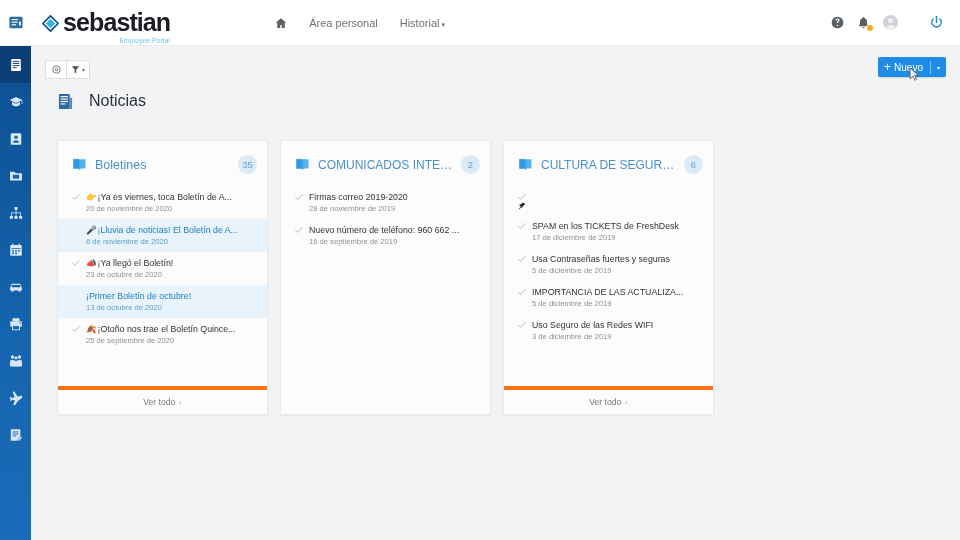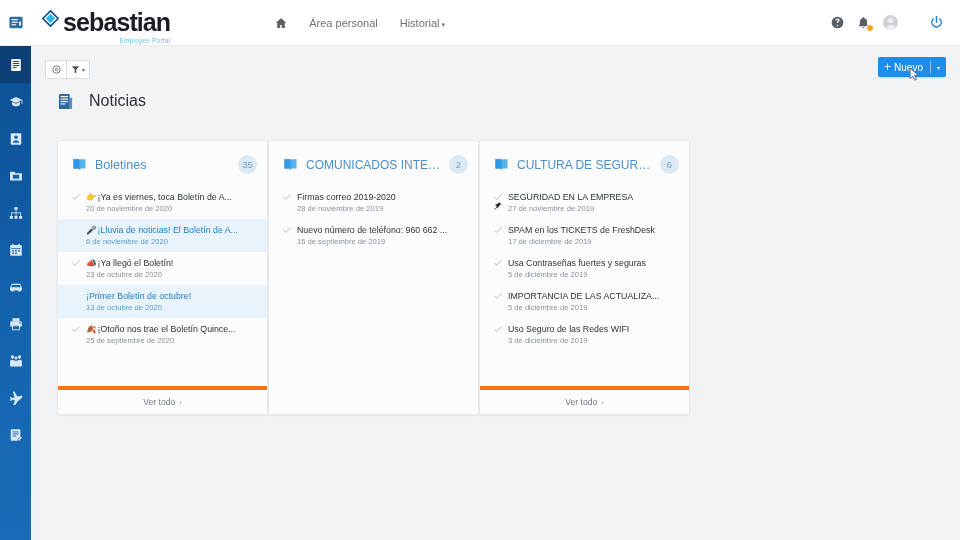--- a/index.html
+++ b/index.html
@@ -16,21 +16,21 @@
     position: absolute; top: 0; left: 0; width: 960px; height: 46px;
     background: #ffffff; display: flex; align-items: center;
     border-bottom: 1px solid #ececec;
   }
   .burger-slot {
     width: 32px; height: 46px; display: flex; align-items: center; justify-content: center;
     cursor: pointer;
   }
   .burger-ico { width: 14px; height: 13px; color: #2b6ca3; }
   .logo-wrap {
-    margin-left: 10px; display: flex; align-items: flex-start; position: relative;
+    margin-left: 10px; display: flex; align-items: flex-end; position: relative;
     cursor: pointer;
   }
   .logo-mark { width: 17px; height: 17px; margin-right: 4px; margin-bottom: 3px; }
   .logo-text {
     font-size: 25px; font-weight: bold; color: #1b1b24; letter-spacing: -0.9px;
     line-height: 25px;
   }
   .logo-sub {
     position: absolute; right: 0; bottom: -9px;
     font-size: 6.5px; color: #67c5e8; letter-spacing: 0.2px; white-space: nowrap;
@@ -110,21 +110,21 @@
   .new-btn-main { display: flex; align-items: center; gap: 3px; padding: 0 7px 0 6px; }
   .new-plus { color: #fff; font-size: 12px; line-height: 12px; font-weight: 300; }
   .new-label { color: #ffffff; font-size: 10px; }
   .new-sep { width: 1px; height: 13px; background: rgba(255,255,255,.45); }
   .new-caret { color: #fff; font-size: 6px; padding: 0 6px; }
   .cursor-arrow {
     position: absolute; left: 31px; top: 10px; width: 11px; height: 15px; pointer-events: none;
   }
 
   
-  .cards { position: absolute; top: 94px; left: 26px; display: flex; gap: 0; }
+  .cards { position: absolute; top: 94px; left: 26px; display: flex; gap: 12px; }
   .card {
     width: 211px; background: #fcfcfd; border: 1px solid #e9eaec;
     border-radius: 2px; box-shadow: 0 1px 2px rgba(0,0,0,.05);
     display: flex; flex-direction: column;
   }
   .card.c1 { height: 275px; }
   .card.c2 { height: 275px; }
   .card.c3 { height: 275px; }
   .card-head {
     display: flex; align-items: center; padding: 14px 10px 10px 14px; gap: 8px;
@@ -489,24 +489,20 @@
             <div class="news-item">
               <div class="news-marks">
                 <svg class="mark-check" viewBox="0 0 12 12" fill="none" stroke="currentColor" stroke-width="1.5" stroke-linecap="round">
                   <path d="M1 6.6 4 9.6 11 2.2"></path>
                 </svg>
                 <svg class="mark-pin" viewBox="0 0 12 12" fill="currentColor">
                   <path d="M7.4.6 4.2 3.4l-2.6.9 4.6 4.6.9-2.6L10.9 3z"></path>
                   <path d="M4.9 6.4 1.2 10.9 5.7 7.2z" stroke="currentColor" stroke-width="0.6"></path>
                 </svg>
               </div>
-              <div class="news-body">
-                <div class="news-title">SEGURIDAD EN LA EMPRESA</div>
-                <div class="news-date">27 de noviembre de 2019</div>
-              </div>
             </div>
             <div class="news-item">
               <div class="news-marks">
                 <svg class="mark-check" viewBox="0 0 12 12" fill="none" stroke="currentColor" stroke-width="1.5" stroke-linecap="round">
                   <path d="M1 6.6 4 9.6 11 2.2"></path>
                 </svg>
               </div>
               <div class="news-body">
                 <div class="news-title">SPAM en los TICKETS de FreshDesk</div>
                 <div class="news-date">17 de diciembre de 2019</div>

